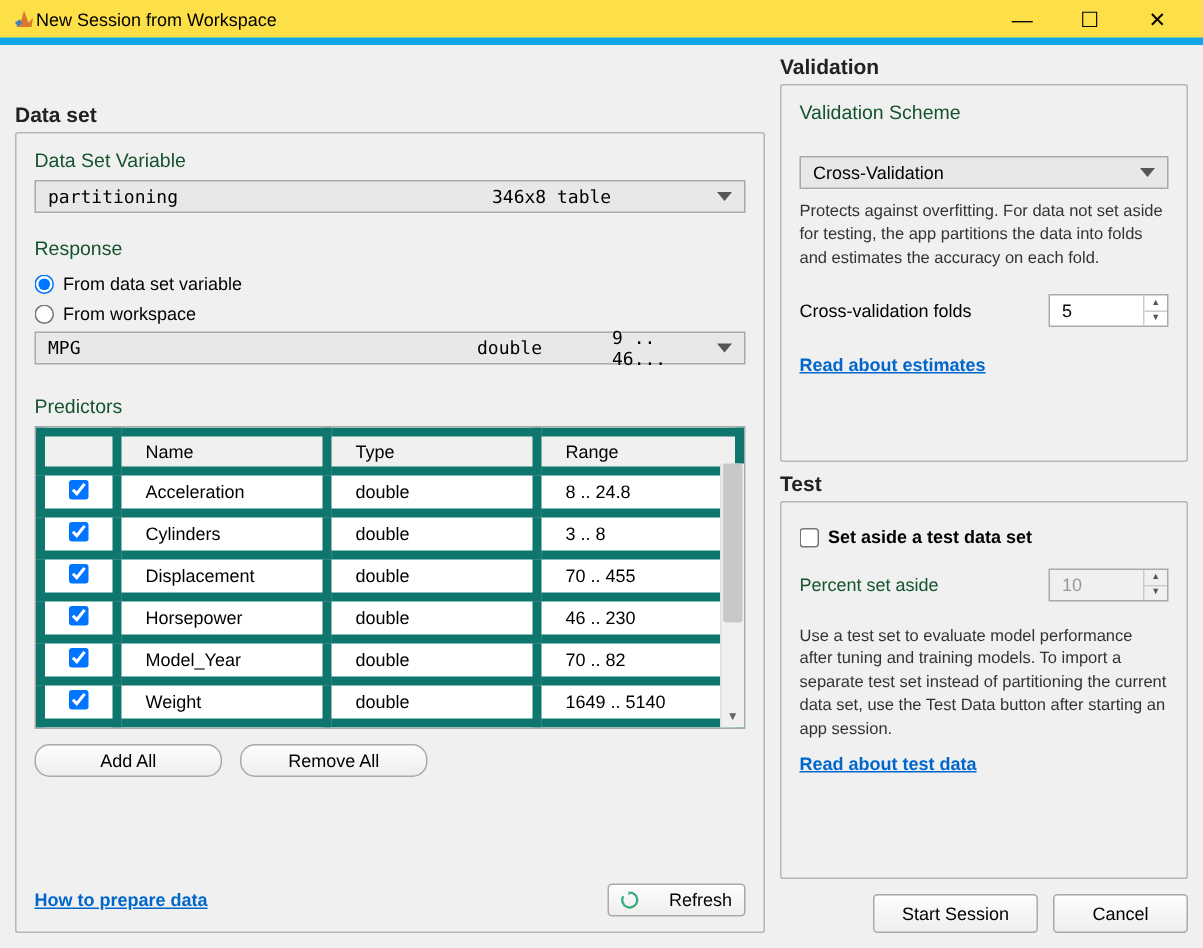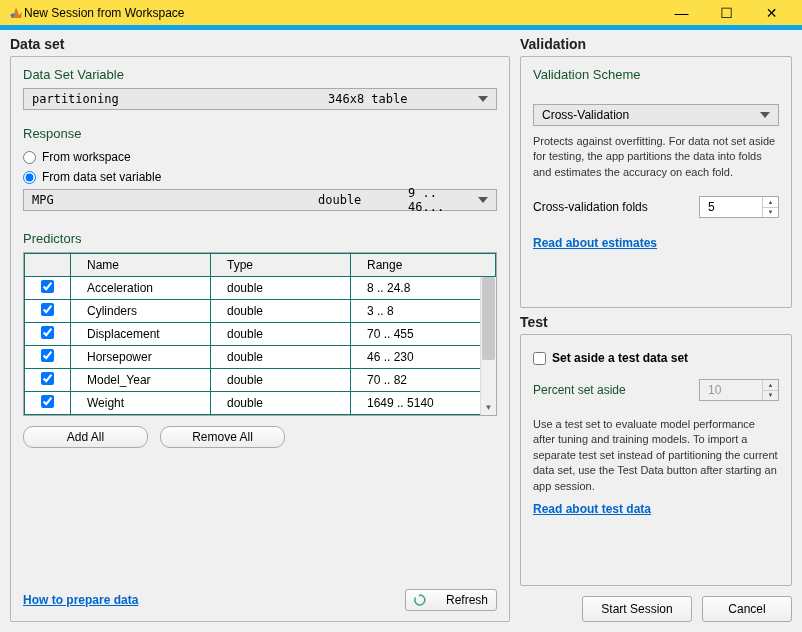--- a/index.html
+++ b/index.html
@@ -25,21 +25,21 @@
   width: 45px; height: 29px;
   display: flex; align-items: center; justify-content: center;
   font-size: 14px;
 }
 .content {
   display: flex;
   height: calc(632px - 30px);
   padding: 6px 10px 10px 10px;
   gap: 10px;
 }
-.left { flex: 1; display: flex; flex-direction: column; }
+.left { flex: 1; display: flex; flex-direction: column; margin-top: 32px; }
 .right { width: 272px; display: flex; flex-direction: column; }
 .section-title {
   font-weight: bold;
   font-size: 14px;
   color: #222;
   margin-bottom: 4px;
 }
 .panel {
   border: 1px solid #b5b5b5;
   background: #f0f0f0;
@@ -85,21 +85,21 @@
   background: #fff;
   position: relative;
   overflow: hidden;
 }
 table {
   width: 100%;
   border-collapse: collapse;
   font-size: 12px;
 }
 th, td {
-  border: 1px solid #0f766e;
+  border: 6px solid #0f766e;
   padding: 3px 16px;
   text-align: left;
   height: 23px;
   background: #fff;
 }
 th {
   background: #f0f0f0;
   font-weight: normal;
 }
 .col-check { width: 30px; text-align: center; }
@@ -258,26 +258,26 @@
       <div class="label">Data Set Variable</div>
       <div class="dropdown">
         <span class="dd-name">partitioning</span>
         <span class="dd-meta">346x8 table</span>
         <span class="caret"></span>
       </div>
 
       <div style="height:16px"></div>
       <div class="label">Response</div>
       <div class="radio-row">
+        <input type="radio" name="resp" checked="" style="">
+        <span>From data set variable</span>
+      </div>
+      <div class="radio-row">
         <input type="radio" name="resp" style="">
         <span>From workspace</span>
-      </div>
-      <div class="radio-row">
-        <input type="radio" name="resp" checked="" style="">
-        <span>From data set variable</span>
       </div>
       <div class="dropdown" style="margin-top:2px">
         <span style="flex:1">MPG</span>
         <span style="width:90px">double</span>
         <span style="width:70px">9 .. 46...</span>
         <span class="caret"></span>
       </div>
 
       <div style="height:20px"></div>
       <div class="label">Predictors</div>

